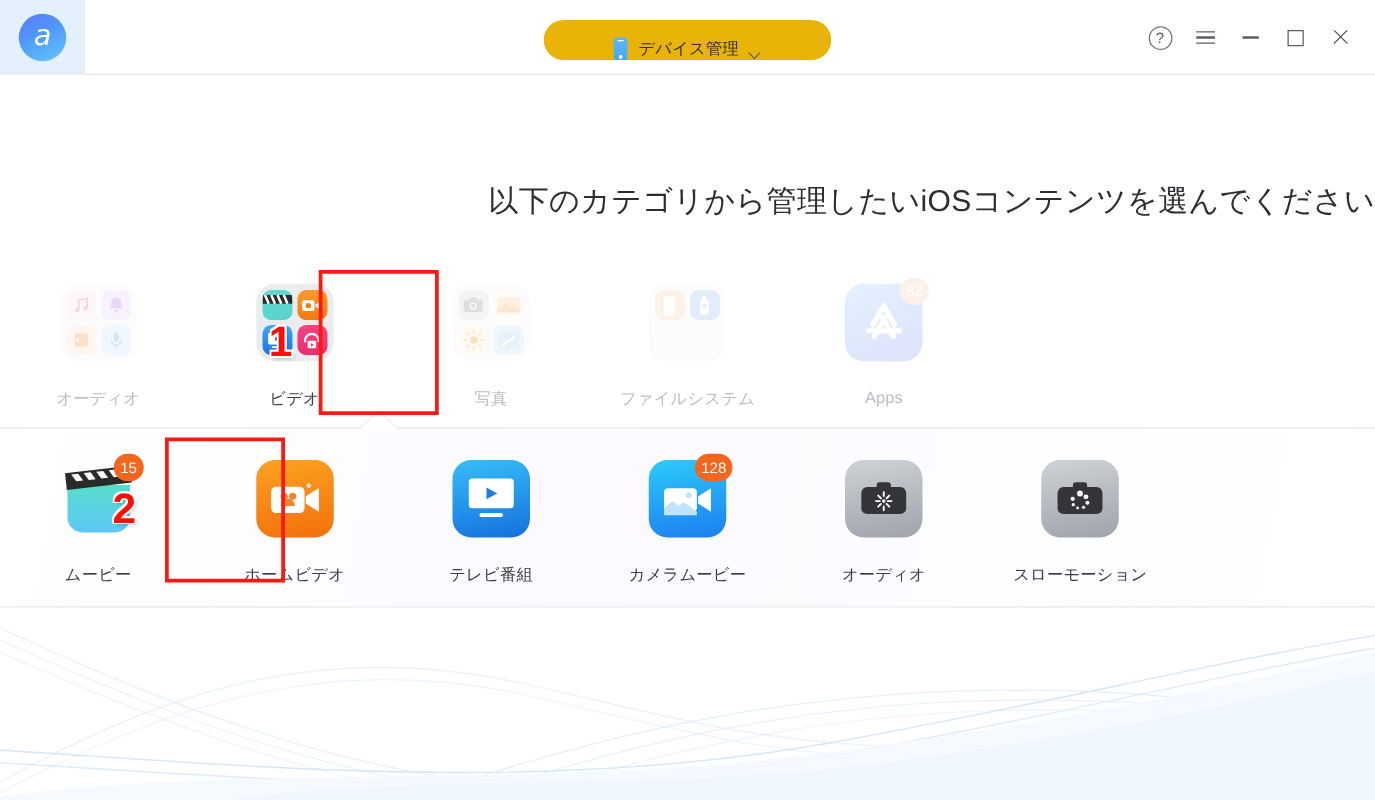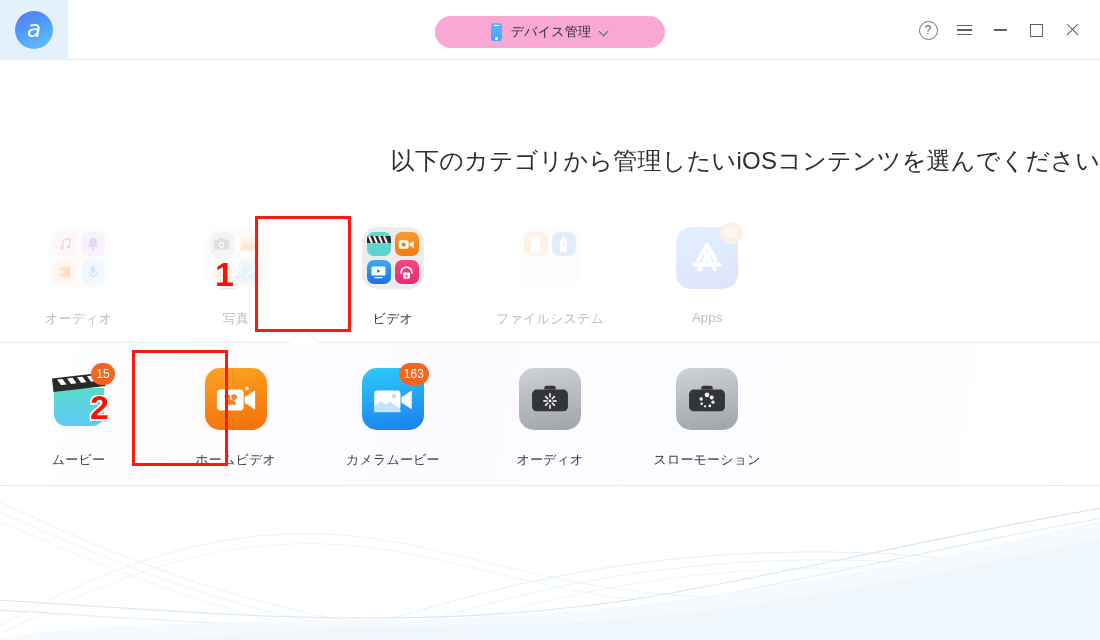--- a/index.html
+++ b/index.html
@@ -37,22 +37,22 @@
   .logo-glyph {
     font-size: 23px; color: #ffffff; font-style: italic;
     font-weight: 400; line-height: 1;
     font-family: "DejaVu Sans", sans-serif;
     transform: translate(0px,-1px);
   }
 
   .device-pill {
     position: absolute; left: 435px; top: 16px;
     width: 230px; height: 32px;
-    background: #f9a8d4; border-radius: 16px;
-    display: flex; align-items: center; justify-content: center;
+    background: #eab308; border-radius: 16px;
+    display: flex; align-items: flex-end; justify-content: center;
     gap: 9px; cursor: pointer;
   }
   .phone-ico {
     width: 11px; height: 18px; border-radius: 2px;
     background: linear-gradient(180deg,#5cb8fb 0%, #46a6f5 100%);
     position: relative;
   }
   .phone-ico::before {
     content:""; position:absolute; left:3px; top:1.5px;
     width:5px; height:1.3px; background:#ffffff; border-radius:1px;
@@ -262,20 +262,55 @@
               <svg width="16" height="16" viewBox="0 0 24 24">
                   <rect x="9" y="3" width="6" height="11" rx="3" fill="#6bb3f5"></rect>
                   <path d="M6 12a6 6 0 0012 0M12 18v3" stroke="#6bb3f5" stroke-width="2" fill="none"></path>
                 </svg>
             </div>
           </div>
         </div>
         <div class="cell-label">オーディオ</div>
       </div>
 
+      <div class="cell">
+        <div class="ic-wrap">
+          <div class="folder">
+            <div class="tile" style="background:linear-gradient(180deg,#5fd8d0,#59d3ce)">
+              <svg width="24" height="16" viewBox="0 0 24 16">
+                  <rect x="0" y="0" width="24" height="7" fill="#2b2b2b"></rect>
+                  <path d="M2 0l3 7M7 0l3 7M12 0l3 7M17 0l3 7" stroke="#fff" stroke-width="2"></path>
+                </svg>
+            </div>
+            <div class="tile" style="background:linear-gradient(180deg,#fb9a2a,#f57a12)">
+              <svg width="17" height="13" viewBox="0 0 24 18">
+                  <rect x="1" y="3" width="14" height="12" rx="2.5" fill="#fff"></rect>
+                  <path d="M16 8l6-4v10l-6-4z" fill="#fff"></path>
+                  <circle cx="8" cy="9" r="3" fill="#f57a12"></circle>
+                </svg>
+            </div>
+            <div class="tile" style="background:linear-gradient(180deg,#3fa9f5,#1a72e0)">
+              <svg width="17" height="14" viewBox="0 0 24 20">
+                  <rect x="2" y="2" width="20" height="13" rx="1.6" fill="#fff"></rect>
+                  <path d="M10 6l5 2.5L10 11z" fill="#1a72e0"></path>
+                  <rect x="6" y="17" width="12" height="2" rx="1" fill="#fff"></rect>
+                </svg>
+            </div>
+            <div class="tile" style="background:linear-gradient(180deg,#f7447e,#ec2b73)">
+              <svg width="17" height="15" viewBox="0 0 24 22">
+                  <path d="M4 13v-2a8 8 0 0116 0v2" stroke="#fff" stroke-width="2.6" fill="none"></path>
+                  <rect x="7" y="11" width="10" height="9" rx="1.5" fill="#fff"></rect>
+                  <path d="M11 14l3.5 2-3.5 2z" fill="#ec2b73"></path>
+                </svg>
+            </div>
+          </div>
+        </div>
+        <div class="cell-label">ビデオ</div>
+      </div>
+
       <div class="cell faded">
         <div class="ic-wrap">
           <div class="folder light">
             <div class="tile" style="background:#dfe0e2">
               <svg width="17" height="14" viewBox="0 0 24 20">
                   <rect x="1" y="4" width="22" height="14" rx="2.5" fill="#9a9ea3"></rect>
                   <rect x="8" y="1" width="8" height="4" rx="1" fill="#9a9ea3"></rect>
                   <circle cx="12" cy="11" r="4" fill="#fff"></circle>
                   <circle cx="12" cy="11" r="2.6" fill="#9a9ea3"></circle>
                 </svg>
@@ -296,55 +331,20 @@
             </div>
             <div class="tile" style="background:#cfe9fb">
               <svg width="18" height="15" viewBox="0 0 24 20">
                   <rect x="1" y="1" width="22" height="18" rx="2" fill="#b4dcf7"></rect>
                   <path d="M6 16c4-8 9-5 12-11" stroke="#fff" stroke-width="2.6" fill="none"></path>
                 </svg>
             </div>
           </div>
         </div>
         <div class="cell-label">写真</div>
-      </div>
-
-      <div class="cell">
-        <div class="ic-wrap">
-          <div class="folder">
-            <div class="tile" style="background:linear-gradient(180deg,#5fd8d0,#59d3ce)">
-              <svg width="24" height="16" viewBox="0 0 24 16">
-                  <rect x="0" y="0" width="24" height="7" fill="#2b2b2b"></rect>
-                  <path d="M2 0l3 7M7 0l3 7M12 0l3 7M17 0l3 7" stroke="#fff" stroke-width="2"></path>
-                </svg>
-            </div>
-            <div class="tile" style="background:linear-gradient(180deg,#fb9a2a,#f57a12)">
-              <svg width="17" height="13" viewBox="0 0 24 18">
-                  <rect x="1" y="3" width="14" height="12" rx="2.5" fill="#fff"></rect>
-                  <path d="M16 8l6-4v10l-6-4z" fill="#fff"></path>
-                  <circle cx="8" cy="9" r="3" fill="#f57a12"></circle>
-                </svg>
-            </div>
-            <div class="tile" style="background:linear-gradient(180deg,#3fa9f5,#1a72e0)">
-              <svg width="17" height="14" viewBox="0 0 24 20">
-                  <rect x="2" y="2" width="20" height="13" rx="1.6" fill="#fff"></rect>
-                  <path d="M10 6l5 2.5L10 11z" fill="#1a72e0"></path>
-                  <rect x="6" y="17" width="12" height="2" rx="1" fill="#fff"></rect>
-                </svg>
-            </div>
-            <div class="tile" style="background:linear-gradient(180deg,#f7447e,#ec2b73)">
-              <svg width="17" height="15" viewBox="0 0 24 22">
-                  <path d="M4 13v-2a8 8 0 0116 0v2" stroke="#fff" stroke-width="2.6" fill="none"></path>
-                  <rect x="7" y="11" width="10" height="9" rx="1.5" fill="#fff"></rect>
-                  <path d="M11 14l3.5 2-3.5 2z" fill="#ec2b73"></path>
-                </svg>
-            </div>
-          </div>
-        </div>
-        <div class="cell-label">ビデオ</div>
       </div>
 
 
       <div class="cell faded">
         <div class="ic-wrap">
           <div class="folder light">
             <div class="tile" style="background:#fbd9b6">
               <svg width="11" height="17" viewBox="0 0 14 22">
                   <rect x="1" y="1" width="12" height="20" rx="2.2" fill="#fff"></rect>
                   <circle cx="7" cy="18.4" r="1.3" fill="#fbd9b6"></circle>
@@ -418,33 +418,45 @@
               <circle cx="33.5" cy="5" r="1.8" fill="#fff"></circle>
               <path d="M10 22a5 5 0 0112 0z" fill="#f4842a"></path>
               <circle cx="13" cy="14" r="3" fill="#f4842a"></circle>
               <circle cx="20" cy="14" r="3" fill="#f4842a"></circle>
             </svg>
           </div>
         </div>
         <div class="cell-label">ホームビデオ</div>
       </div>
 
+      <div class="cell">
+        <div class="ic-wrap">
+          <div class="bigicon" style="background:linear-gradient(170deg,#37bdf8,#1470de)">
+            <svg width="42" height="36" viewBox="0 0 44 38">
+              <rect x="3" y="2" width="38" height="25" rx="3" fill="#fff"></rect>
+              <path d="M18 9.5l9 5-9 5z" fill="#1f7ee2"></path>
+              <rect x="12" y="31" width="20" height="3.4" rx="1.7" fill="#fff"></rect>
+            </svg>
+          </div>
+        </div>
+        <div class="cell-label">テレビ番組</div>
+      </div>
 
 
       <div class="cell">
         <div class="ic-wrap">
           <div class="bigicon" style="background:linear-gradient(170deg,#2ccbfb,#1c7ef0)">
             <svg width="42" height="30" viewBox="0 0 44 32">
               <rect x="2" y="7" width="28" height="20" rx="3.4" fill="#fff"></rect>
               <path d="M31 14l11-7v20l-11-7z" fill="#fff"></path>
               <circle cx="23" cy="13" r="2.6" fill="#bfe4fb"></circle>
               <path d="M2 24l7-6 5 4 5-3 11 8v3H2z" fill="#bfe4fb"></path>
             </svg>
           </div>
-          <span class="badge">163</span>
+          <span class="badge">128</span>
         </div>
         <div class="cell-label">カメラムービー</div>
       </div>
 
       <div class="cell">
         <div class="ic-wrap">
           <div class="bigicon" style="background:linear-gradient(170deg,#cfd2d6,#9fa4ab)">
             <svg width="44" height="34" viewBox="0 0 46 36">
               <rect x="4" y="8" width="38" height="23" rx="5" fill="#333538"></rect>
               <path d="M17 8V6.2c0-1.2 1-2.2 2.2-2.2h7.6c1.2 0 2.2 1 2.2 2.2V8z" fill="#333538"></path>

